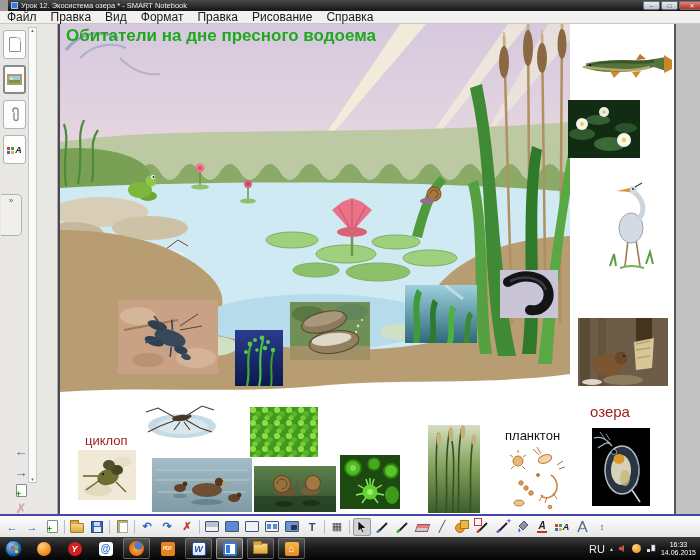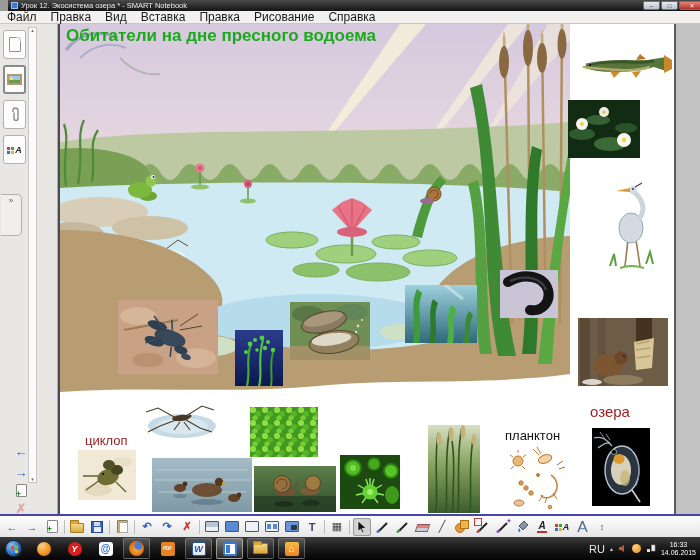--- a/index.html
+++ b/index.html
@@ -115,21 +115,21 @@
     <span class="win-btn">−</span>
     <span class="win-btn">□</span>
     <span class="win-btn win-close">✕</span>
   </span>
 </div>
 
 <div id="menubar" class="abs">
   <span>Файл</span>
   <span>Правка</span>
   <span>Вид</span>
-  <span>Вставка</span>
+  <span>Формат</span>
   <span>Правка</span>
   <span>Рисование</span>
   <span>Справка</span>
 </div>
 
 <div id="sidebar" class="abs">
   <div class="side-tab" style="top:6px">
       <i class="s-page"></i>
     </div>
   <div class="side-tab sel" style="top:41px">

